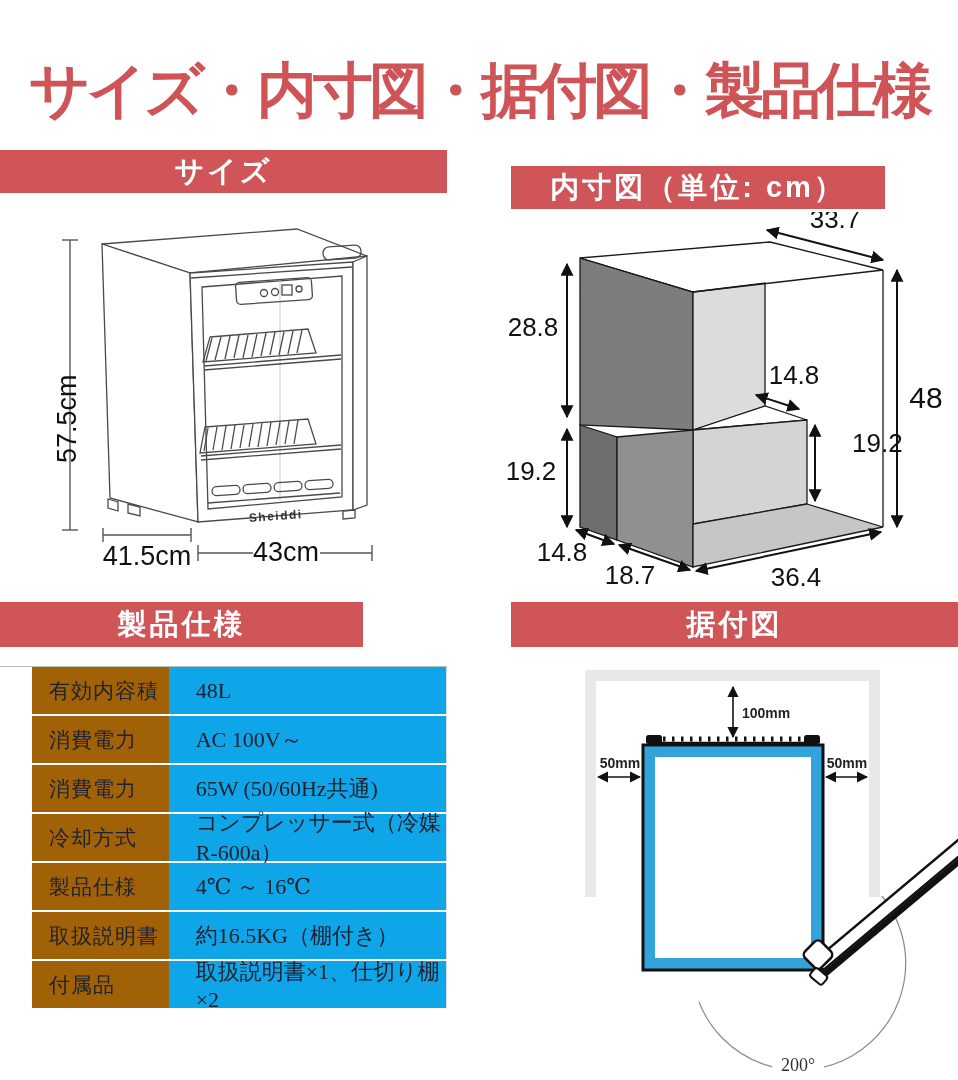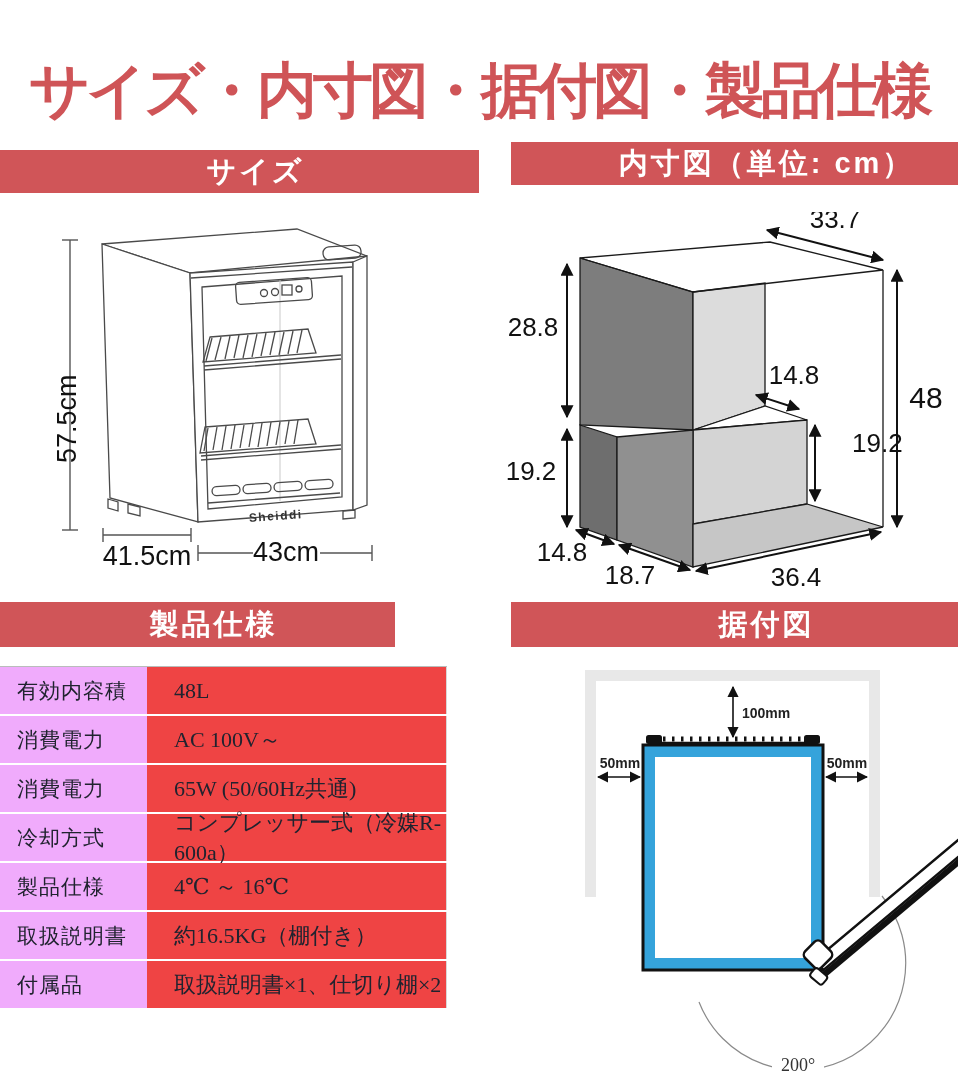--- a/index.html
+++ b/index.html
@@ -4,32 +4,32 @@
 <style>
   html,body{margin:0;padding:0;background:#fff;}
   body{width:958px;height:1080px;position:relative;overflow:hidden;
        font-family:"Liberation Sans","DejaVu Sans",sans-serif;color:#222;}
   .abs{position:absolute;}
   
   #title{left:0;top:0;width:958px;height:132px;display:flex;align-items:flex-end;justify-content:center;}
   #title span{font-size:60px;font-weight:bold;letter-spacing:-4px;white-space:nowrap;color:#cf5457;}
   
   .bar{background:#d05558;color:#fff;display:flex;align-items:center;justify-content:center;
-       font-size:29px;font-weight:bold;letter-spacing:3px;padding-left:32px;}
+       font-size:29px;font-weight:bold;letter-spacing:3px;}
   #bar-size{left:0;top:150px;width:447px;height:43px;}
-  #bar-interior{left:511px;top:142px;width:447px;height:43px;}
+  #bar-interior{left:511px;top:166px;width:374px;height:43px;}
   #bar-specs{left:0;top:602px;width:363px;height:45px;}
   #bar-install{left:511px;top:602px;width:447px;height:45px;text-align:center;}
   
   #spec-table{left:0;top:666px;width:447px;border-top:1px solid #b9bdbb;}
   .spec-row{display:flex;height:47px;margin-bottom:2px;
             font-family:"Liberation Serif","DejaVu Serif",serif;}
-  .spec-label{width:147px;background:#f0abfc;display:flex;align-items:center;
-              padding-left:17px;box-sizing:border-box;font-size:21px;letter-spacing:1px;color:#20232f;}
-  .spec-value{width:300px;background:#ef4444;display:flex;align-items:center;
+  .spec-label{width:147px;background:#a16207;display:flex;align-items:center;
+              padding-left:17px;box-sizing:border-box;font-size:21px;letter-spacing:1px;color:#20232f;margin-left:32px;}
+  .spec-value{width:300px;background:#0ea5e9;display:flex;align-items:center;
               padding-left:27px;box-sizing:border-box;font-size:22px;color:#20232f;
               border-right:1px solid #d8d8d8;}
   svg text{font-family:"Liberation Sans","DejaVu Sans",sans-serif;}
   .dimnum{fill:#111;font-size:26px;}
   .mm{fill:#222;font-size:14px;font-weight:bold;}
 </style>
 </head>
 <body>
 
 <div id="title" class="abs">

